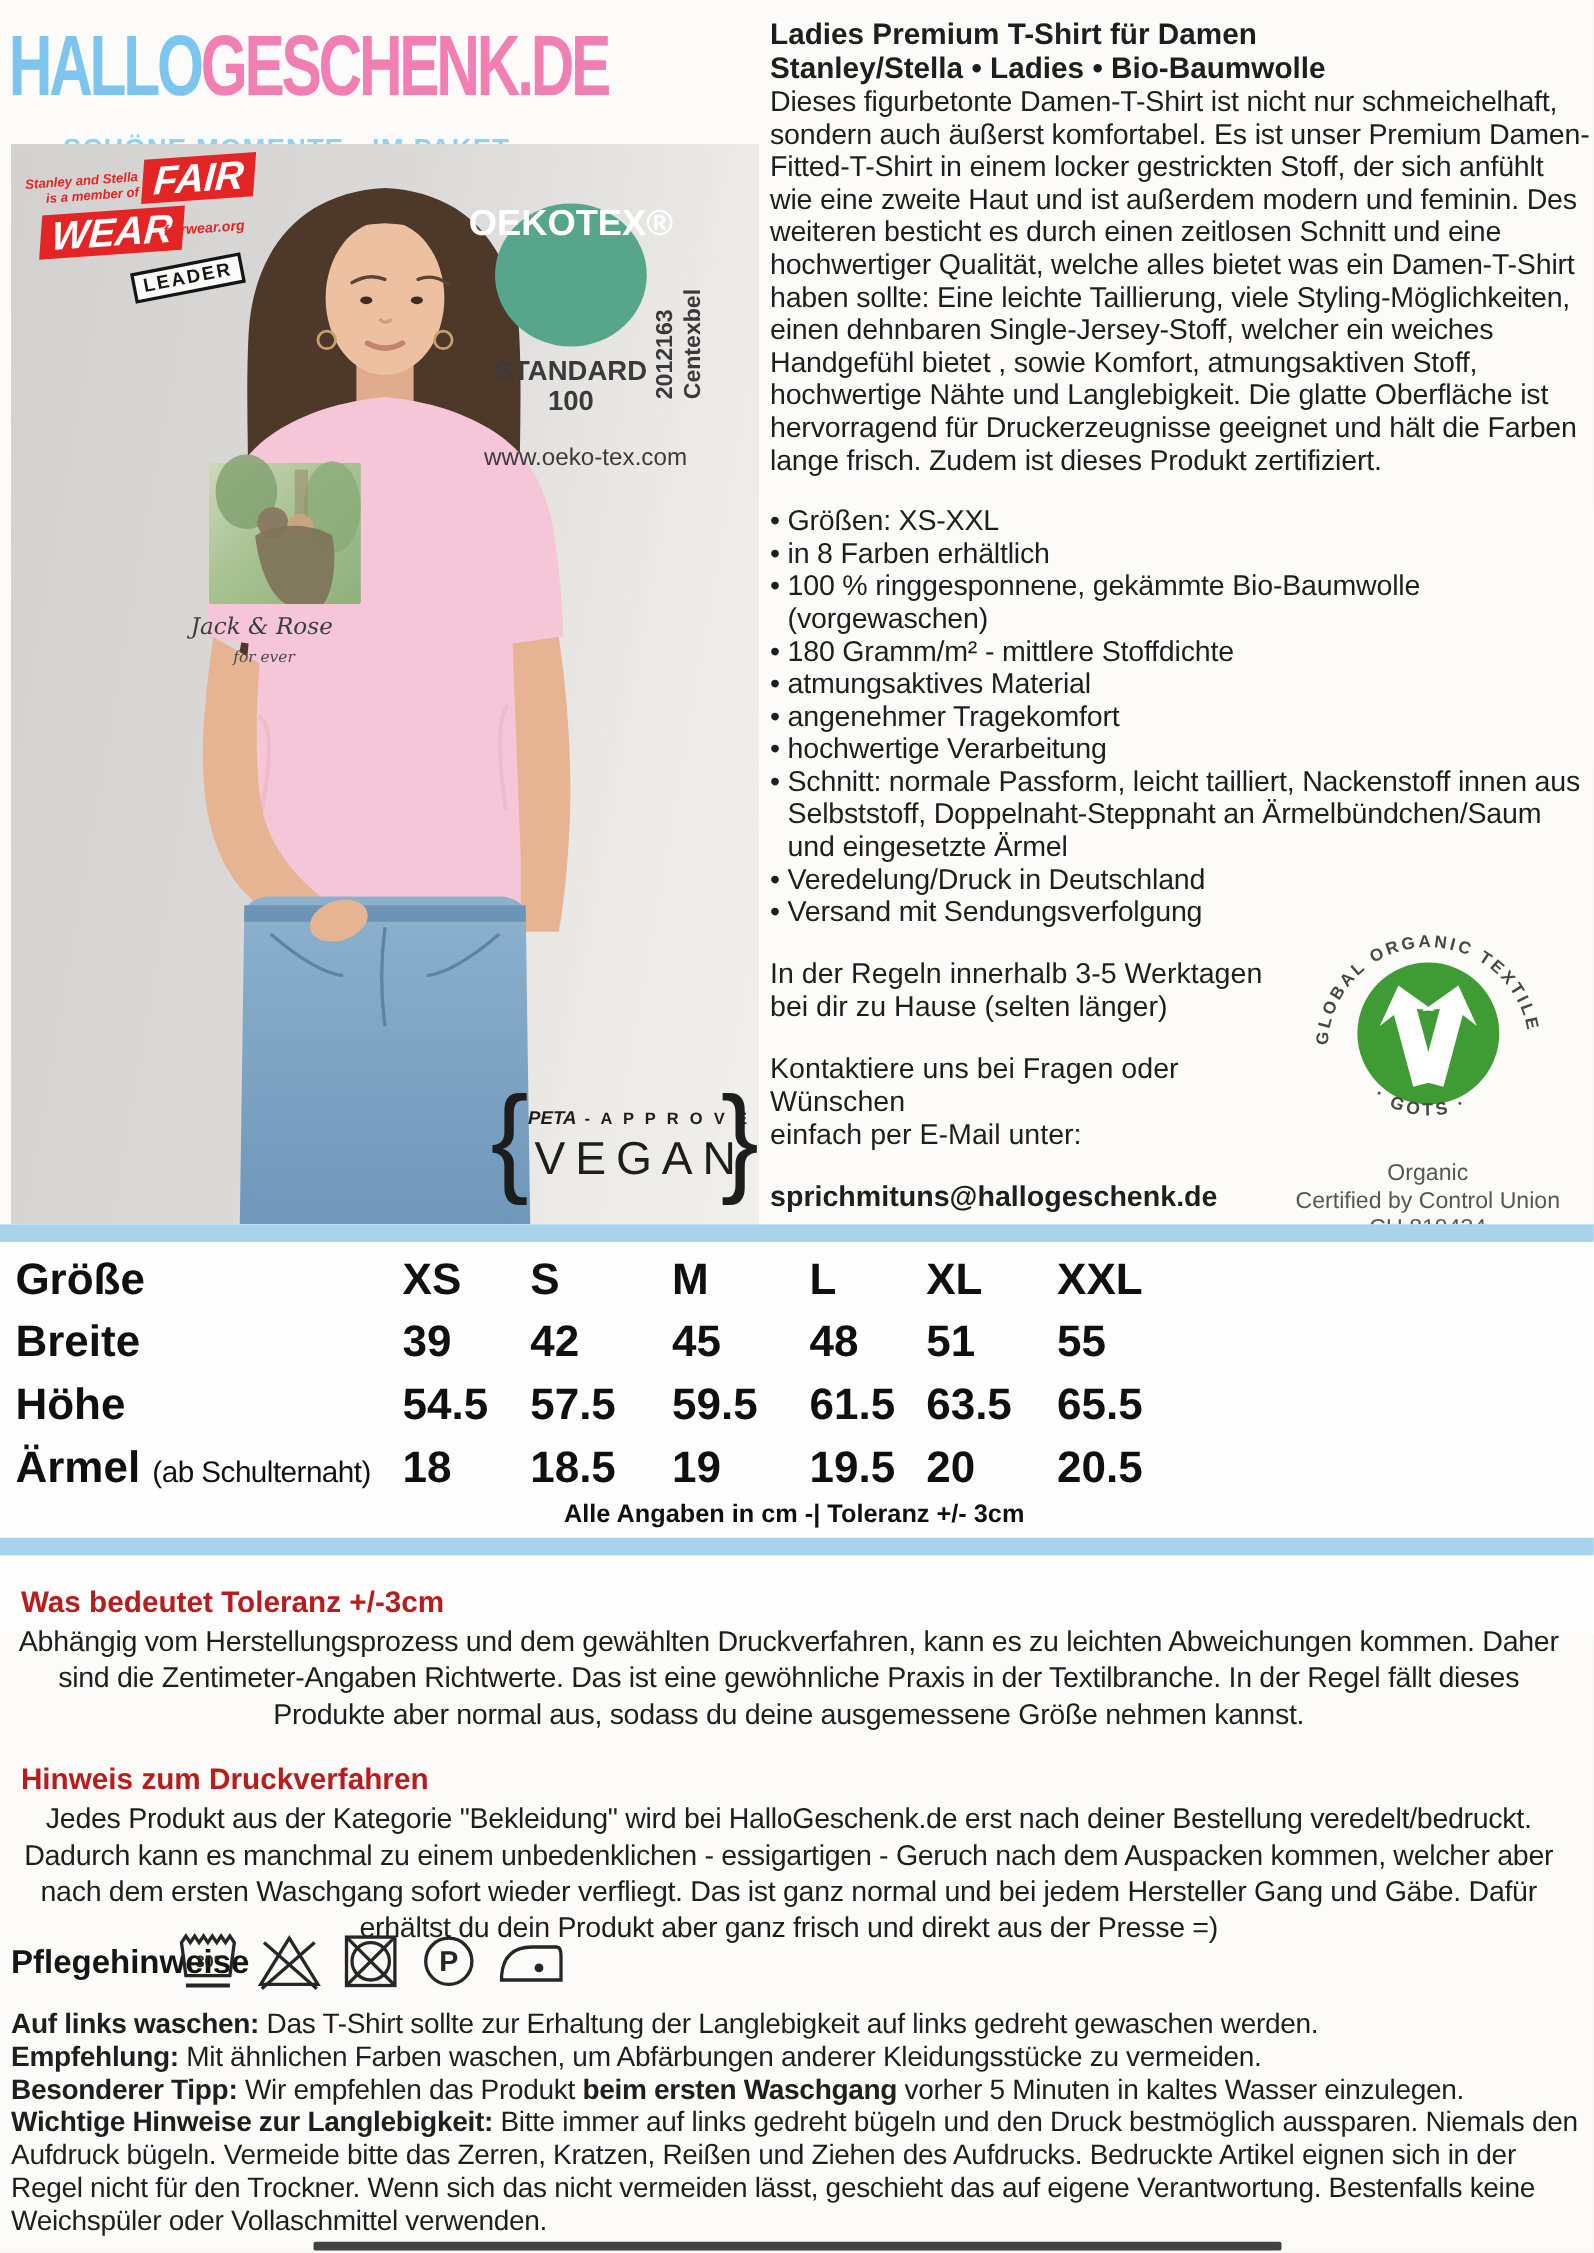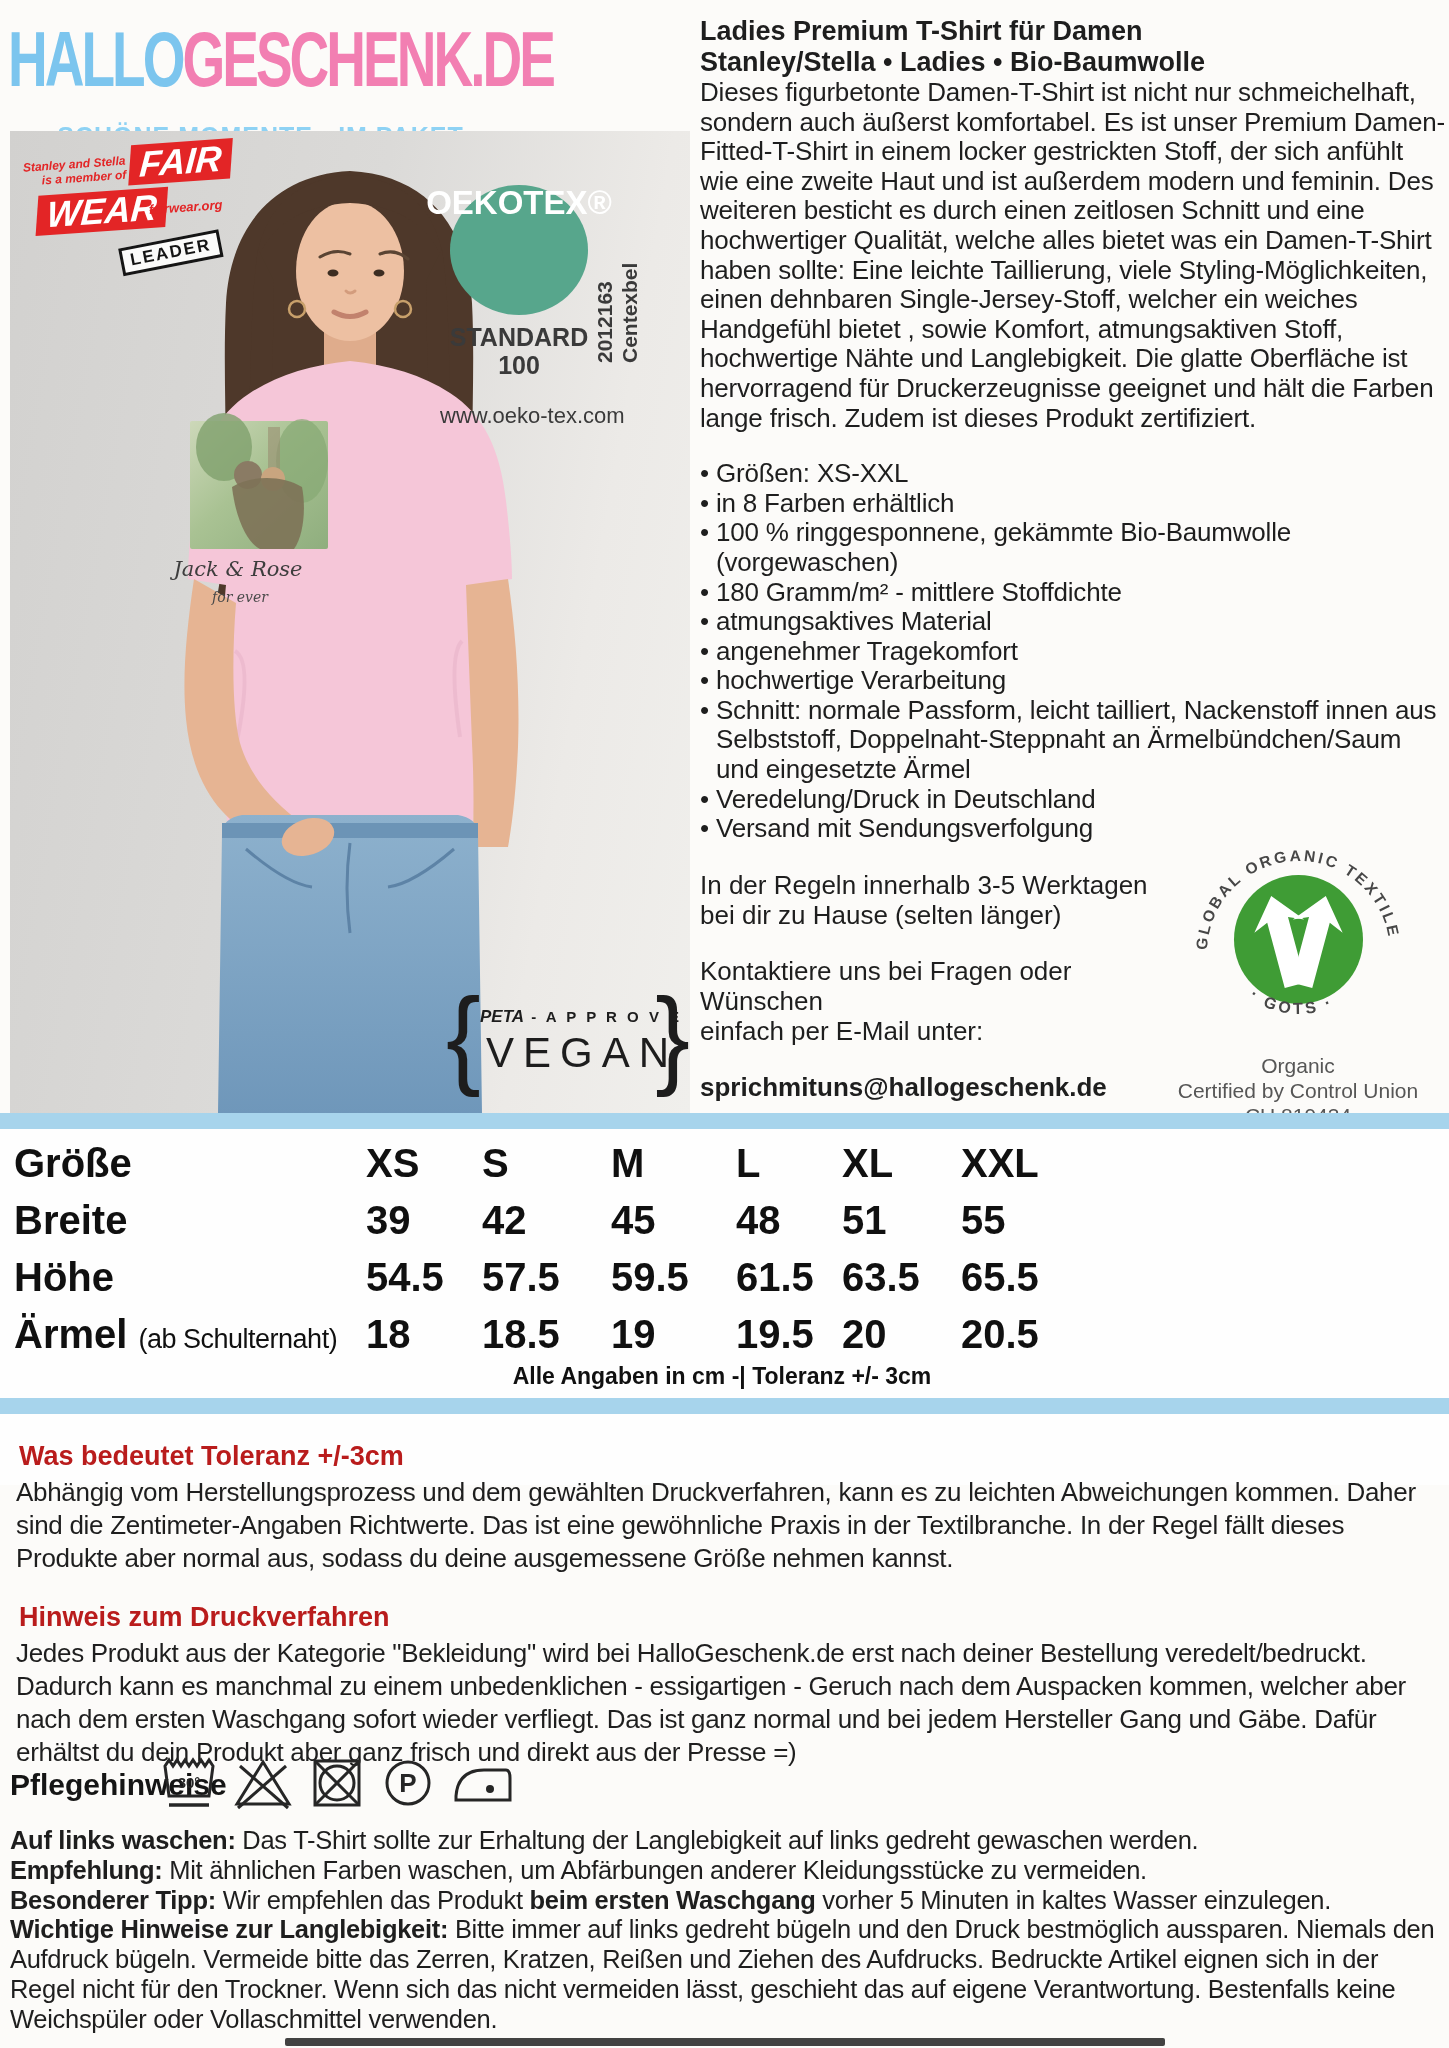--- a/index.html
+++ b/index.html
@@ -53,21 +53,21 @@
   .sizeband{left:0;top:1113px;width:1449px;height:372px;background:#fefefe;}
   .stripe{position:absolute;left:0;width:1449px;height:16px;background:#a7d4ec;}
   .stripe.top{top:0;}
   .stripe.bot{top:285px;}
   .sizegrid{position:absolute;left:14px;top:22px;display:grid;grid-template-columns:352px 116px 129px 125px 106px 119px 118px;grid-auto-rows:57px;align-items:center;color:#101010;}
   .tcell{font-weight:bold;font-size:40px;justify-self:start;white-space:nowrap;}
   .tnote{font-weight:normal;font-size:27px;letter-spacing:-0.5px;}
   .tfoot{position:absolute;left:397px;top:250px;width:650px;text-align:center;font-size:23px;font-weight:bold;color:#101010;}
   
   .info-h{left:19px;font-size:27px;font-weight:bold;color:#b91c1c;}
-  .info-b{left:16px;width:1430px;font-size:26px;line-height:33px;color:#1e1e1e;letter-spacing:-0.3px;}
+  .info-b{left:2px;width:1430px;font-size:26px;line-height:33px;color:#1e1e1e;letter-spacing:-0.3px;text-align:center;}
   .care-h{left:10px;top:1768px;font-size:30px;font-weight:bold;color:#151515;}
   .care-icons{left:160px;top:1752px;display:flex;gap:14px;align-items:flex-end;}
   .care-lines{left:10px;top:1826px;width:1432px;font-size:25.5px;line-height:29.8px;color:#1e1e1e;letter-spacing:-0.3px;}
   .care-lines p{margin:0;}
   .bottom-bar{left:285px;top:2038px;width:880px;height:8px;background:#424242;border-radius:2px;}
   svg text{font-family:"Liberation Sans",sans-serif;}
   .print-text{font-family:"DejaVu Serif",serif;font-style:italic;}
 </style>
 </head>
 <body>

